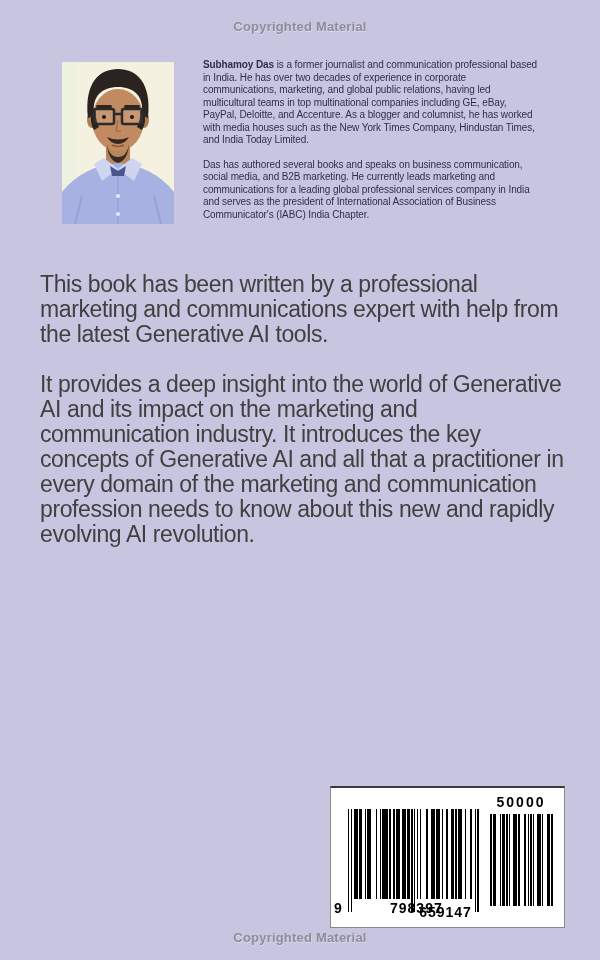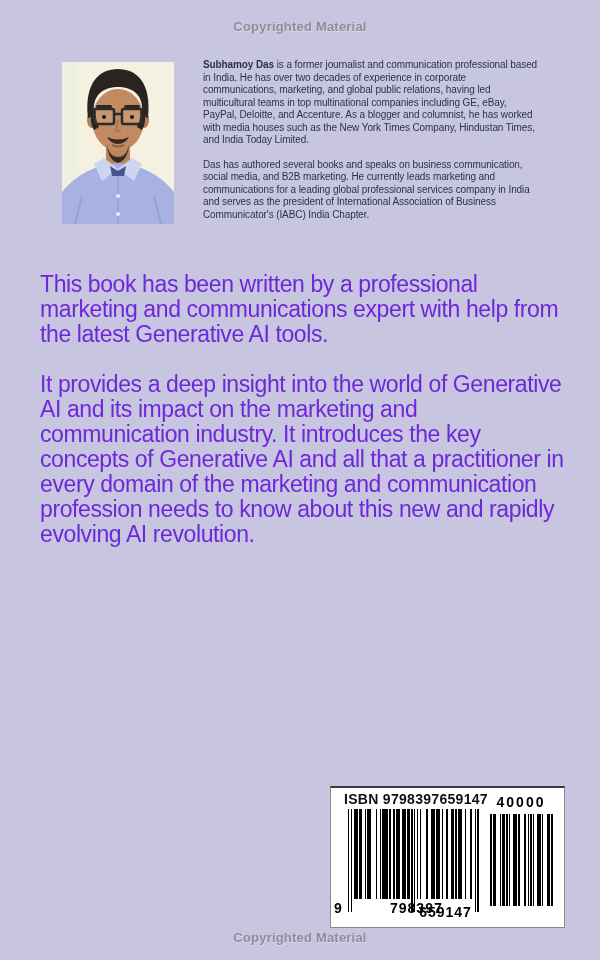--- a/index.html
+++ b/index.html
@@ -22,21 +22,21 @@
   .bio{
     position:absolute;left:203px;top:59px;width:348px;
     color:#2b3248;font-size:10px;line-height:12.5px;letter-spacing:-.1px;
   }
   .bio p{margin:0 12px 12px 0;}
   .bio b{font-weight:bold;}
 
   
   .description{
     position:absolute;left:40px;top:272px;width:528px;
-    color:#6d28d9;font-size:23px;line-height:25px;letter-spacing:-.4px;
+    color:#404040;font-size:23px;line-height:25px;letter-spacing:-.4px;
   }
   .description p{margin:0 0 25px 0;}
 
   
   .barcode-box{
     position:absolute;left:330px;top:786px;width:235px;height:142px;
     background:#ffffff;box-sizing:border-box;
     border:1px solid #8a8a8a;border-top:2px solid #3a3a3a;
   }
   .isbn-label{
@@ -115,21 +115,20 @@
     <p><b>Subhamoy Das</b><span> is a former journalist and communication professional based in India. He has over two decades of experience in corporate communications, marketing, and global public relations, having led multicultural teams in top multinational companies including GE, eBay, PayPal, Deloitte, and Accenture. As a blogger and columnist, he has worked with media houses such as the New York Times Company, Hindustan Times, and India Today Limited.</span></p>
     <p>Das has authored several books and speaks on business communication, social media, and B2B marketing. He currently leads marketing and communications for a leading global professional services company in India and serves as the president of International Association of Business Communicator's (IABC) India Chapter.</p>
   </div>
 
   <div class="description">
     <p>This book has been written by a professional marketing and communications expert with help from the latest Generative AI tools.</p>
     <p>It provides a deep insight into the world of Generative AI and its impact on the marketing and communication industry. It introduces the key concepts of Generative AI and all that a practitioner in every domain of the marketing and communication profession needs to know about this new and rapidly evolving AI revolution.</p>
   </div>
 
   <div class="barcode-box">
-    <div class="isbn-label">ISBN 9798397659147</div>
 
     <div class="ean13-wrap">
       <div class="bars" id="ean13-bars">
           <div class="mod black" style="height: 103px;"></div>
           <div class="mod" style="height: 103px;"></div>
           <div class="mod black" style="height: 103px;"></div>
           <div class="mod" style="height: 90px;"></div>
           <div class="mod black" style="height: 90px;"></div>
           <div class="mod black" style="height: 90px;"></div>
           <div class="mod black" style="height: 90px;"></div>
@@ -223,21 +222,21 @@
           <div class="mod black" style="height: 103px;"></div>
         </div>
       <div class="digits">
         <span class="d-first">9</span>
         <span class="d-g1">798397</span>
         <span class="d-g2">659147</span>
       </div>
     </div>
 
     <div class="supp">
-      <div class="supp-digits">40000</div>
+      <div class="supp-digits">50000</div>
       <div class="bars" id="ean5-bars">
           <div class="mod" style="height: 92px;"></div>
           <div class="mod black" style="height: 92px;"></div>
           <div class="mod" style="height: 92px;"></div>
           <div class="mod black" style="height: 92px;"></div>
           <div class="mod black" style="height: 92px;"></div>
           <div class="mod" style="height: 92px;"></div>
           <div class="mod" style="height: 92px;"></div>
           <div class="mod" style="height: 92px;"></div>
           <div class="mod black" style="height: 92px;"></div>

